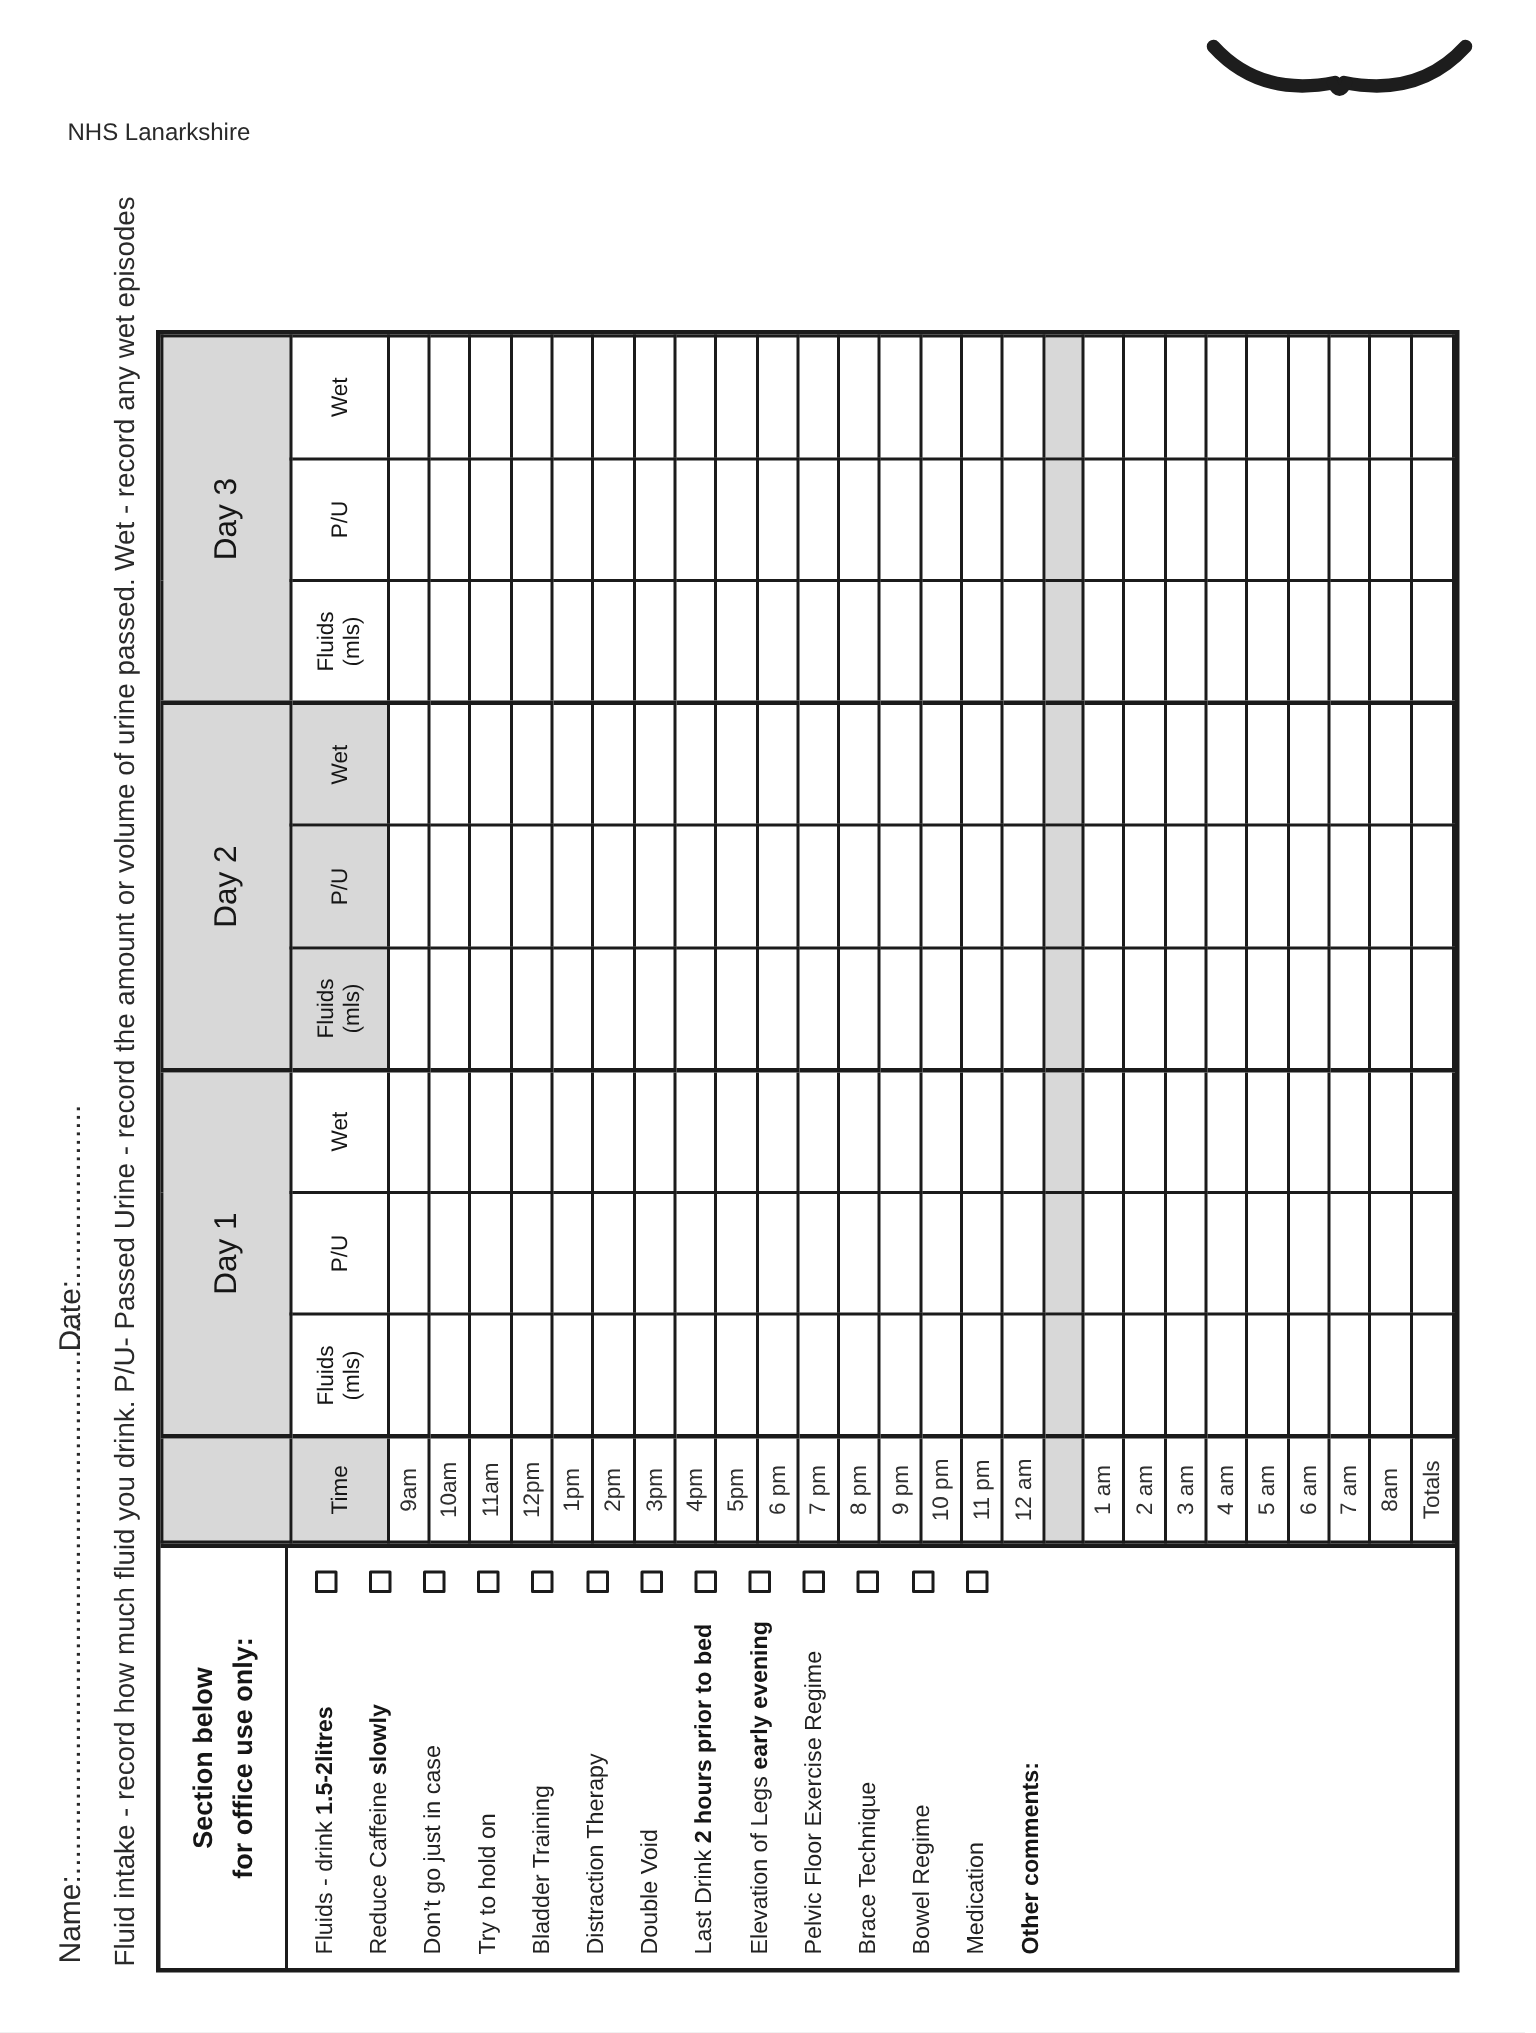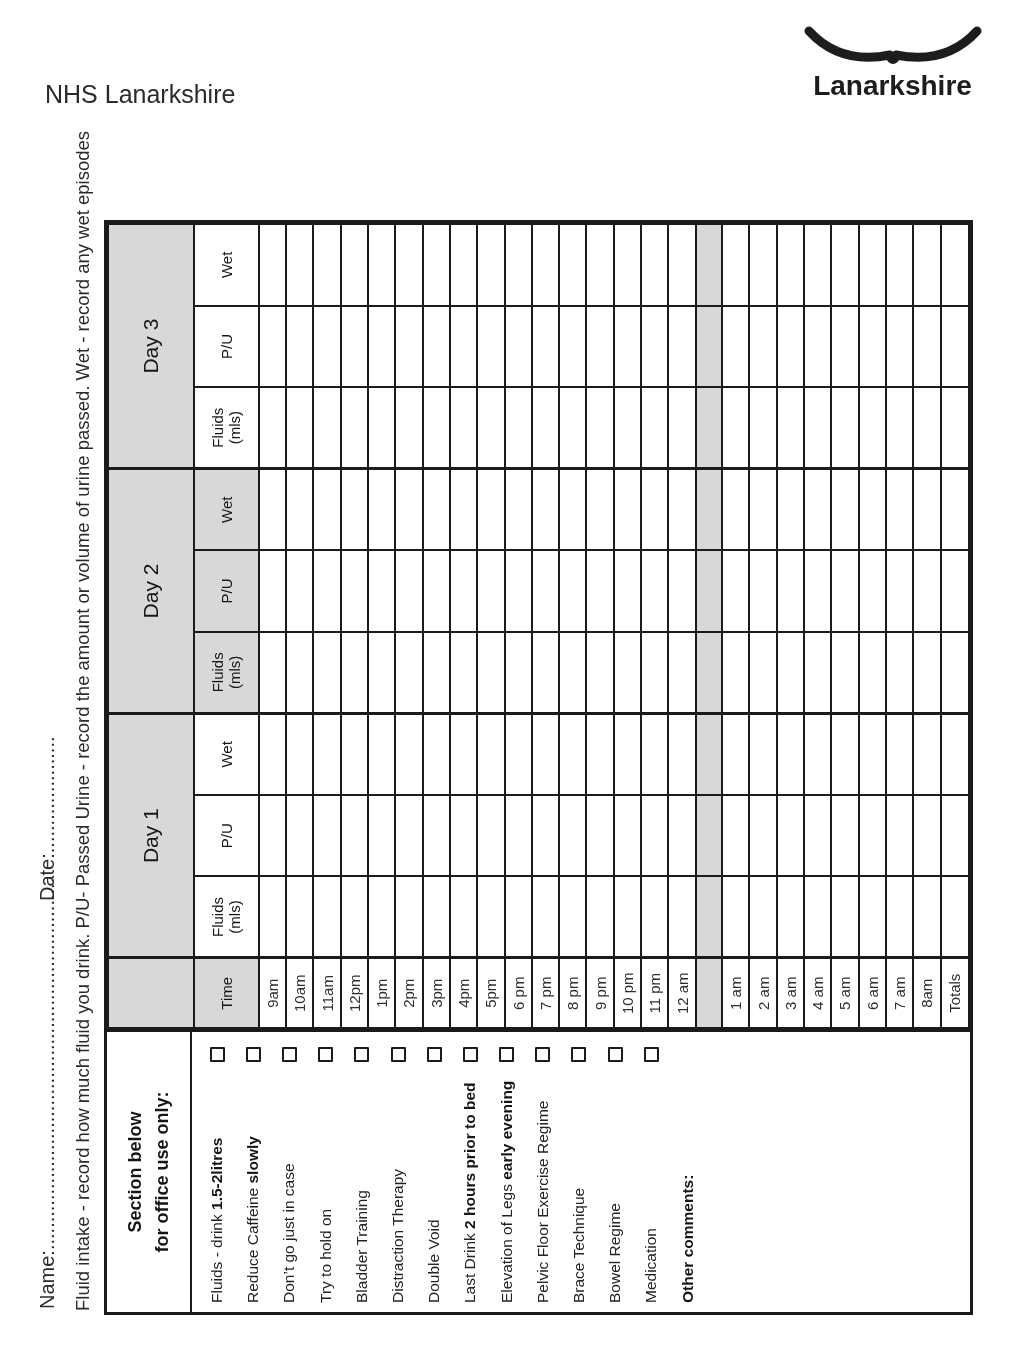--- a/index.html
+++ b/index.html
@@ -1,20 +1,20 @@
 <!DOCTYPE html>
 <html><head>
 <meta charset="utf-8">
 <style>
   html,body{margin:0;padding:0;background:#e8e8e8;}
   .page{position:relative;width:1024px;height:1355px;background:#ffffff;overflow:hidden;
         font-family:"Liberation Sans", sans-serif;color:#1b1b1b;}
 
   
-  .org{position:absolute;left:45px;top:80px;font-size:25px;color:#2a2a2a;}
+  .org{position:absolute;left:45px;top:80px;font-size:16px;color:#2a2a2a;}
   .title{position:absolute;left:43px;top:103px;font-size:42px;font-weight:700;letter-spacing:-1px;color:#1a1a1a;}
   .logo{position:absolute;left:795px;top:24px;width:195px;text-align:center;}
   .logo .nhs{font-size:60px;font-weight:700;letter-spacing:1px;line-height:1;color:#1d1d1d;}
   .logo .swoosh{display:block;margin:2px auto 0 auto;}
   .logo .region{font-size:28px;font-weight:700;letter-spacing:0px;color:#1d1d1d;margin-top:0px;}
 
   
   .rot{position:absolute;left:40px;top:1315px;width:1100px;height:945px;
        transform:rotate(-90deg);transform-origin:0 0;}
   .nameline{position:absolute;left:6px;top:-4px;font-size:20px;white-space:nowrap;color:#2a2a2a;}
@@ -61,21 +61,20 @@
 <div class="page">
 
   <div class="org">NHS Lanarkshire</div>
 
   <div class="logo">
     <svg class="swoosh" width="178" height="44" viewBox="0 0 178 44">
       <path d="M5 5 Q36 39 86 29" stroke="#1d1d1d" stroke-width="9" fill="none" stroke-linecap="round"></path>
       <path d="M173 5 Q142 39 92 29" stroke="#1d1d1d" stroke-width="9" fill="none" stroke-linecap="round"></path>
       <path d="M84 29 Q89 40 94 29" stroke="#1d1d1d" stroke-width="7" fill="none" stroke-linecap="round"></path>
     </svg>
-    <div class="region">Lanarkshire</div>
   </div>
 
   <div class="rot">
 
     <div class="nameline">
       <span>Name:...................................................................</span>
       <span class="date">Date:.....................</span>
     </div>
 
     <div class="instructions">Fluid intake - record how much fluid you drink. P/U- Passed Urine - record the amount or volume of urine passed.  Wet - record any wet episodes</div>

